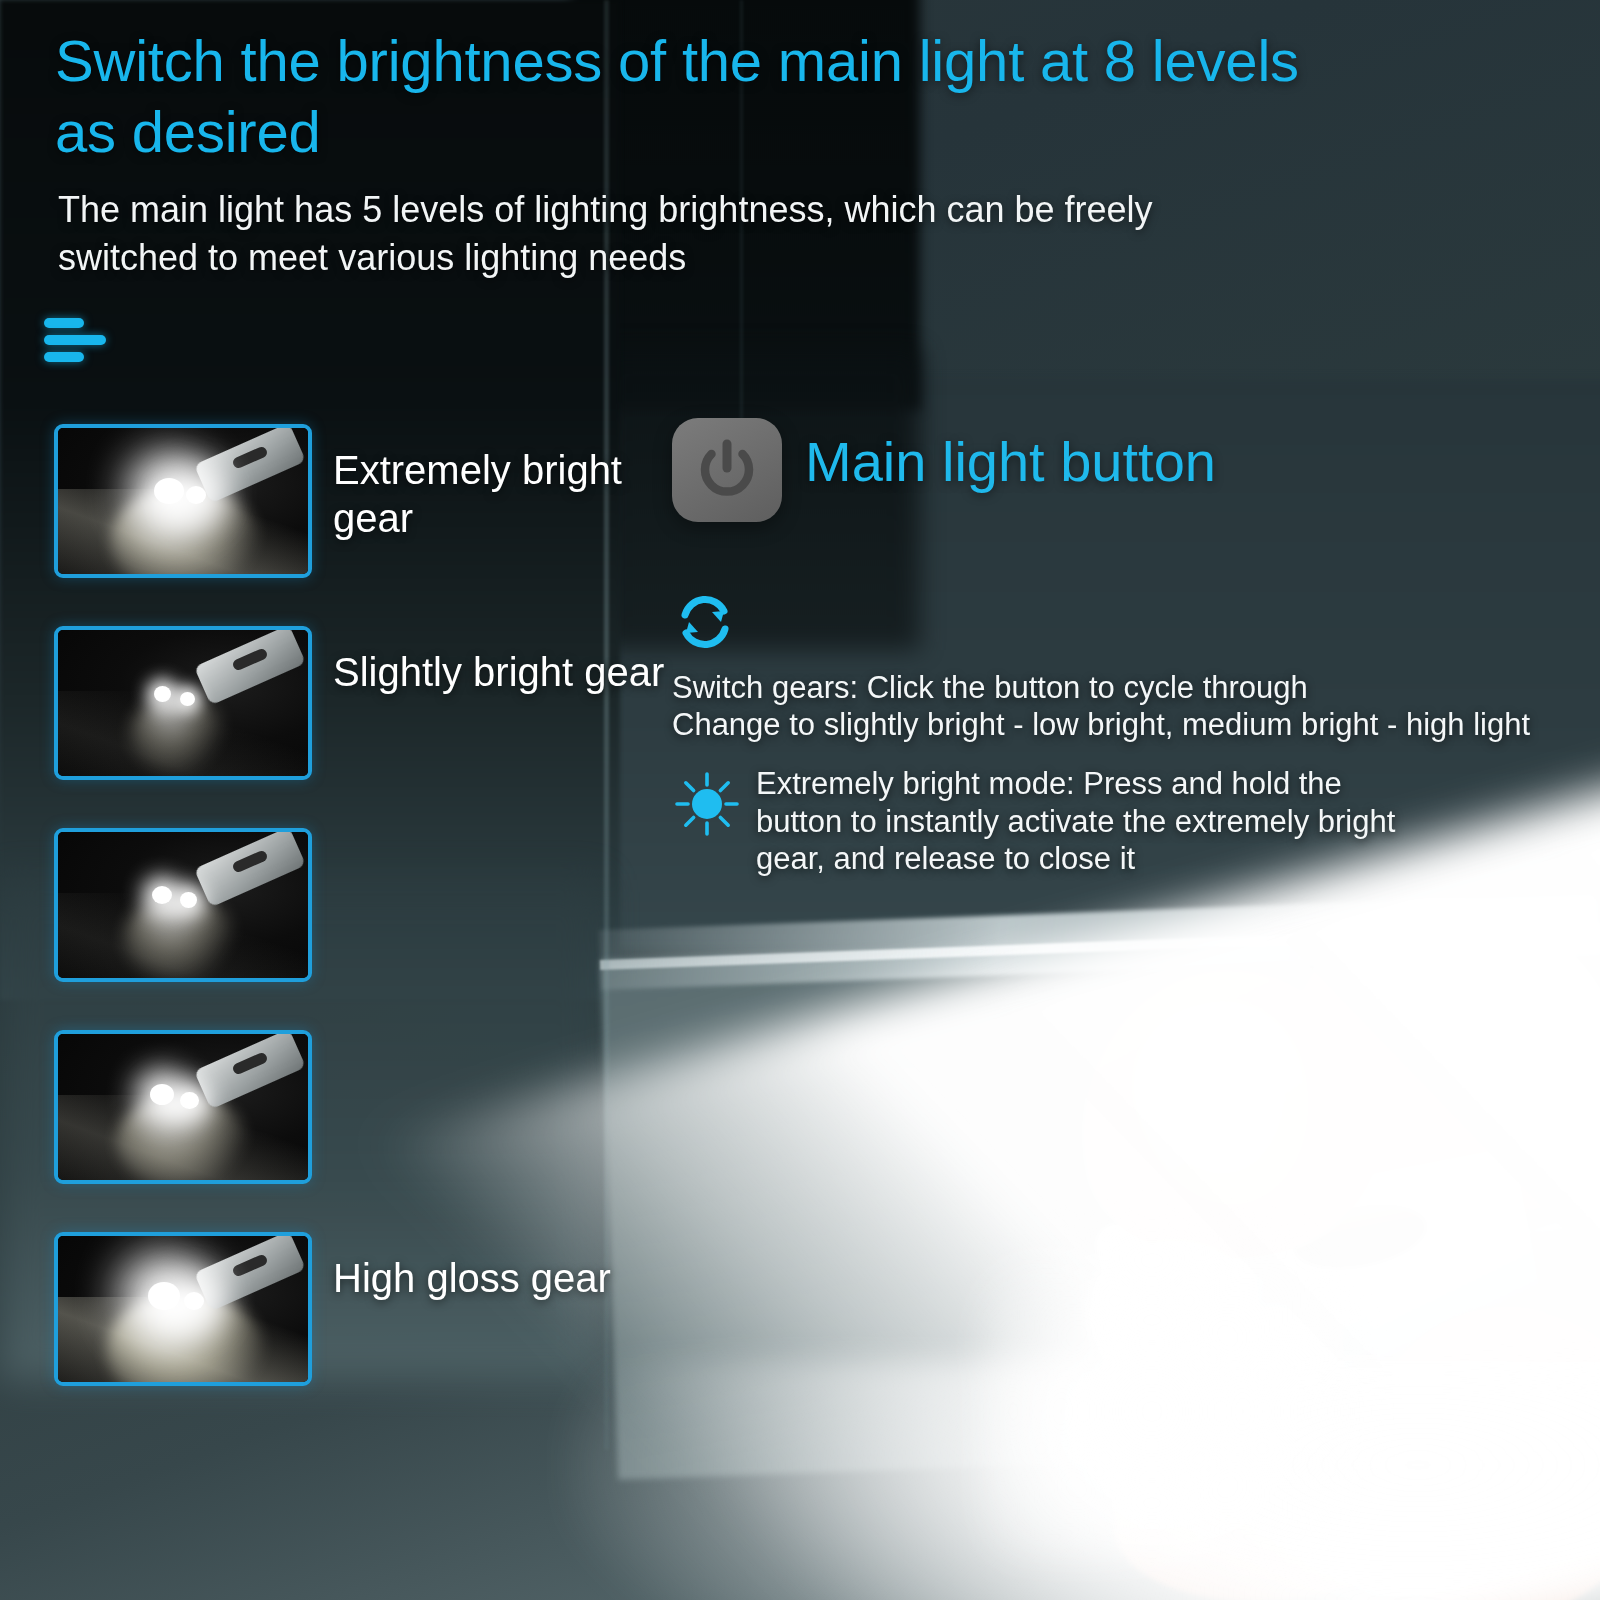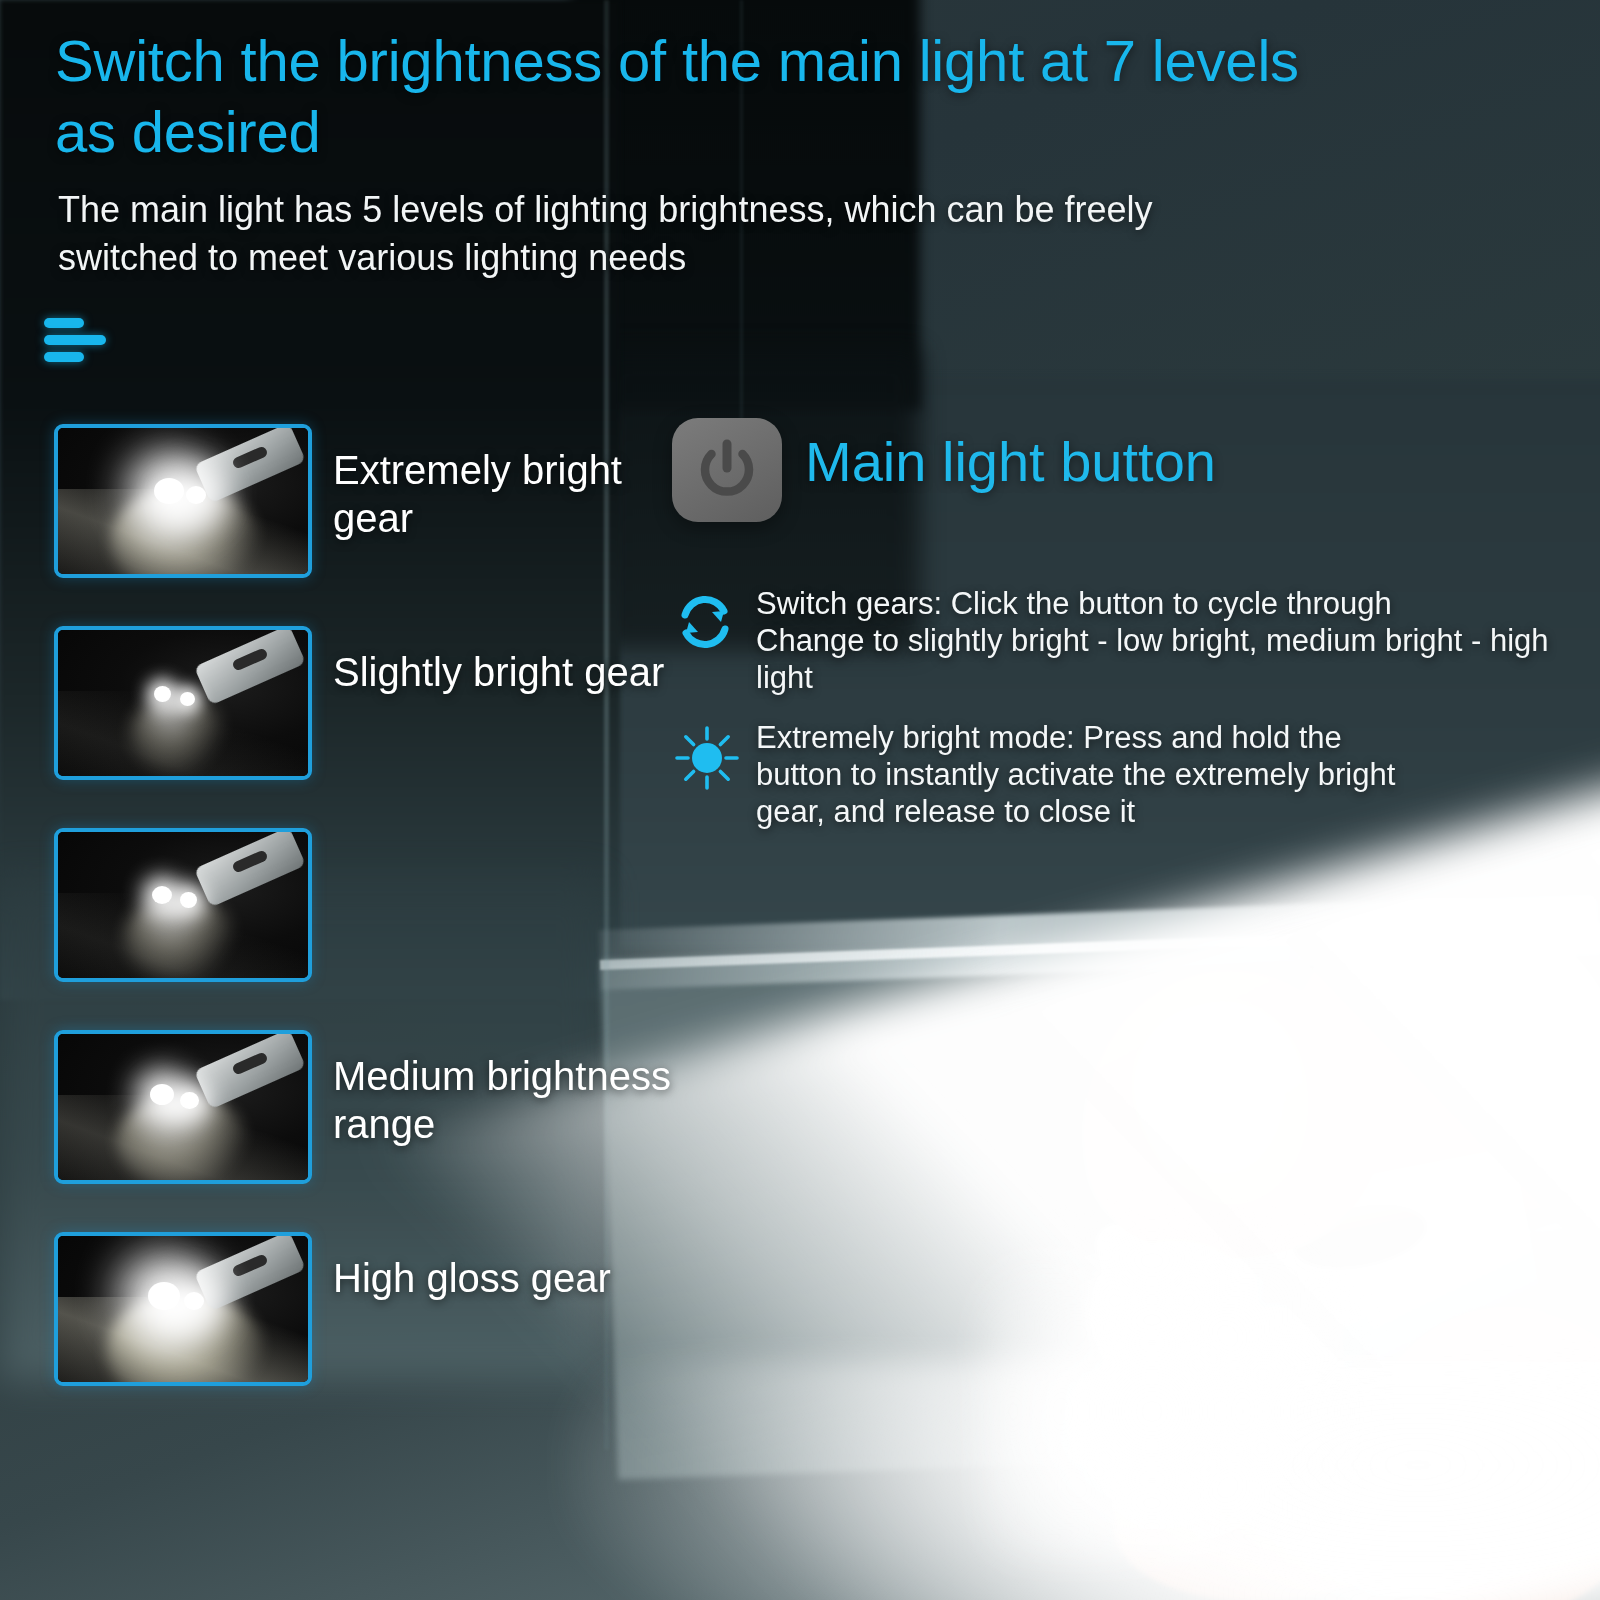--- a/index.html
+++ b/index.html
@@ -274,21 +274,21 @@
     text-shadow:0 2px 8px rgba(0,0,0,.65);white-space:pre-line;
   }
   .toggle{
     width:73px;height:34px;border-radius:18px;background:#1fbdf0;position:relative;
     box-shadow:0 0 12px rgba(31,189,240,.45);
   }
   .toggle .knob{
     position:absolute;right:5px;top:5px;width:24px;height:24px;border-radius:50%;
     background:#14171a;
   }
-  .b2{margin-top:12px;}
+  .b2{margin-top:12px;flex-direction:column;}
   .b3{margin-top:12px;}
 </style>
 </head>
 <body>
 
 <div id="page">
 
   <div class="bg bg-base"></div>
   <div class="bg-upperwall"></div>
   <div class="bg-panel"></div>
@@ -316,21 +316,21 @@
     <div class="finger-c"></div>
     <div class="thumb"></div>
     <div class="torch-lens"></div>
     <div class="torch-lens2"></div>
   </div>
 
   <div class="beam"></div>
   <div class="beam-core"></div>
   <div class="beam-glow"></div>
 
-  <div class="headline">Switch the brightness of the main light at 7 levels as desired</div>
+  <div class="headline">Switch the brightness of the main light at 8 levels as desired</div>
   <div class="subhead">The main light has 5 levels of lighting brightness, which can be freely switched to meet various lighting needs</div>
 
   <div class="deco-bars">
     <i></i>
     <i></i>
     <i></i>
   </div>
 
   <div class="gears">
 
@@ -385,22 +385,20 @@
         <div class="thumb-photo lv-mb">
           <div class="tp-dark"></div>
           <div class="tp-ground"></div>
           <div class="tp-beam"></div>
           <div class="tp-dev"></div>
           <div class="tp-dev-btn"></div>
           <div class="tp-led1"></div>
           <div class="tp-led2"></div>
         </div>
       </div>
-      <div class="gear-label">Medium
-brightness range</div>
     </div>
 
     <div class="gear-row">
       <div class="thumb-box">
         <div class="thumb-photo lv-hg">
           <div class="tp-dark"></div>
           <div class="tp-ground"></div>
           <div class="tp-beam"></div>
           <div class="tp-dev"></div>
           <div class="tp-dev-btn"></div>

